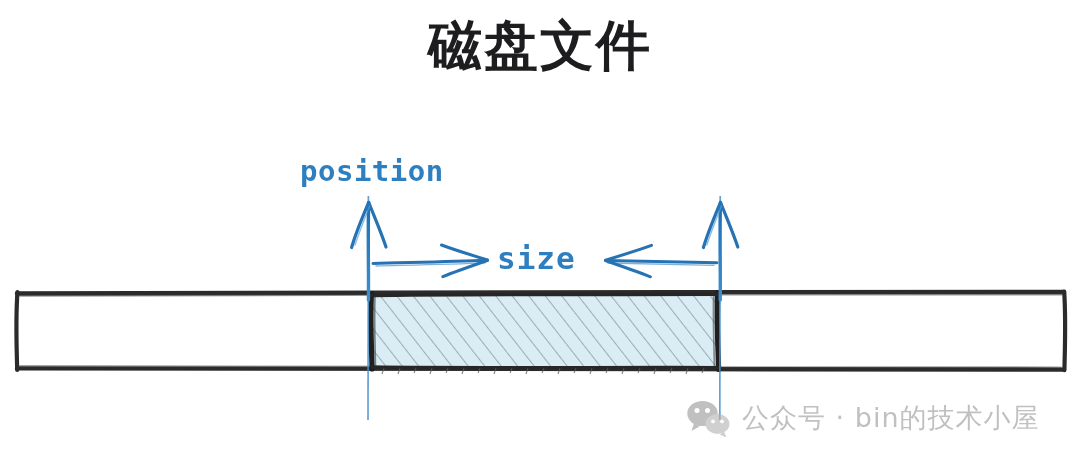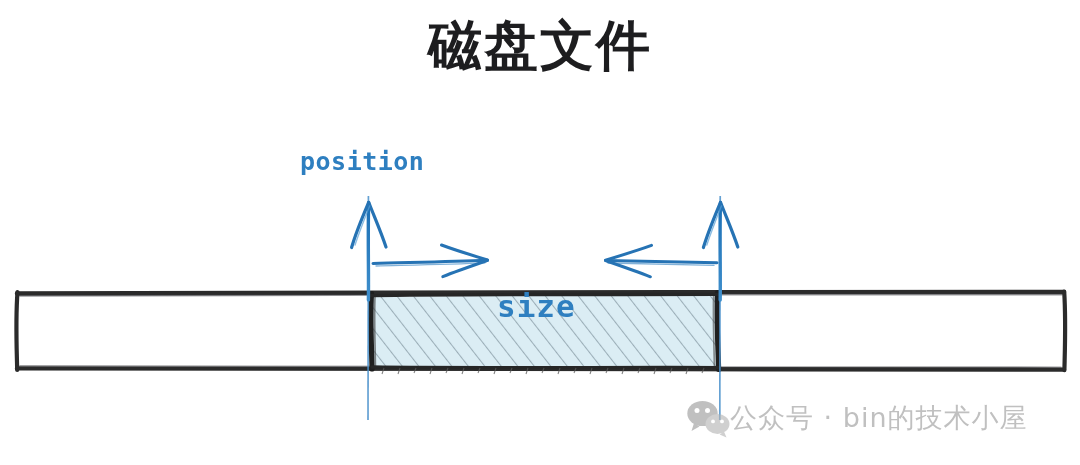--- a/index.html
+++ b/index.html
@@ -48,51 +48,51 @@
   .blabel {
     position: absolute;
     font-family: "DejaVu Sans Mono", "Liberation Mono", monospace;
     font-weight: 700;
     color: #2e7fc0;
     white-space: nowrap;
     line-height: 1;
   }
   .lbl-position {
     left: 300px;
-    top: 149px;
-    font-size: 25px;
+    top: 157px;
+    font-size: 29px;
     letter-spacing: 0.5px;
   }
   .lbl-position-size {
     left: 632px;
     top: 157px;
     font-size: 29px;
     letter-spacing: 0.5px;
   }
   .lbl-size {
     left: 497px;
     top: 243px;
     font-size: 31px;
     letter-spacing: 1px;
-    margin-top: 48px;
   }
   .lbl-mbb {
     left: 389px;
     top: 389px;
     font-size: 30px;
     letter-spacing: 0.5px;
   }
 
   
   .watermark {
     position: absolute;
     left: 686px;
     top: 398px;
     display: flex;
     align-items: center;
+    gap: 12px;
     opacity: 0.62;
   }
   .watermark .wm-text {
     font-family: "DejaVu Sans", "Liberation Sans", sans-serif;
     font-size: 27px;
     color: #9a9a9a;
     white-space: nowrap;
     letter-spacing: 1px;
   }
   .wm-logo {

